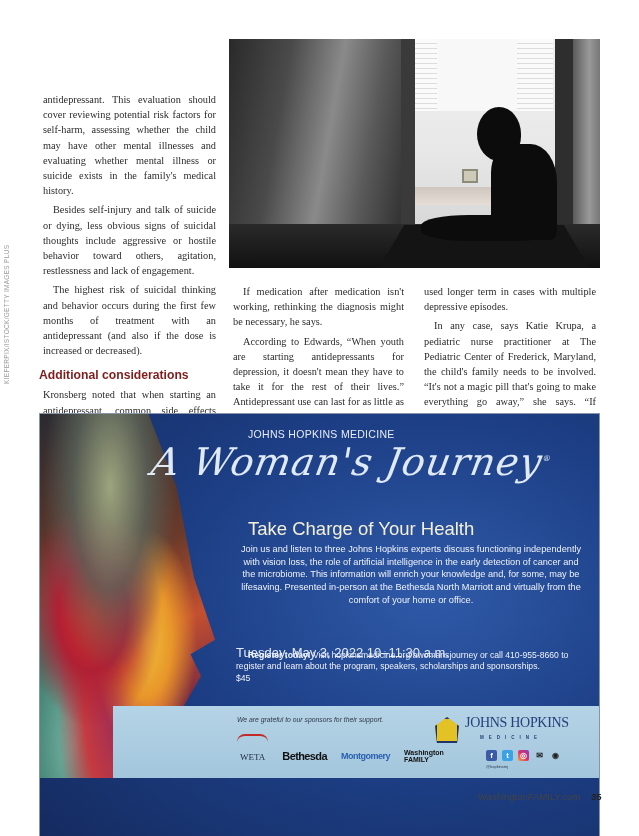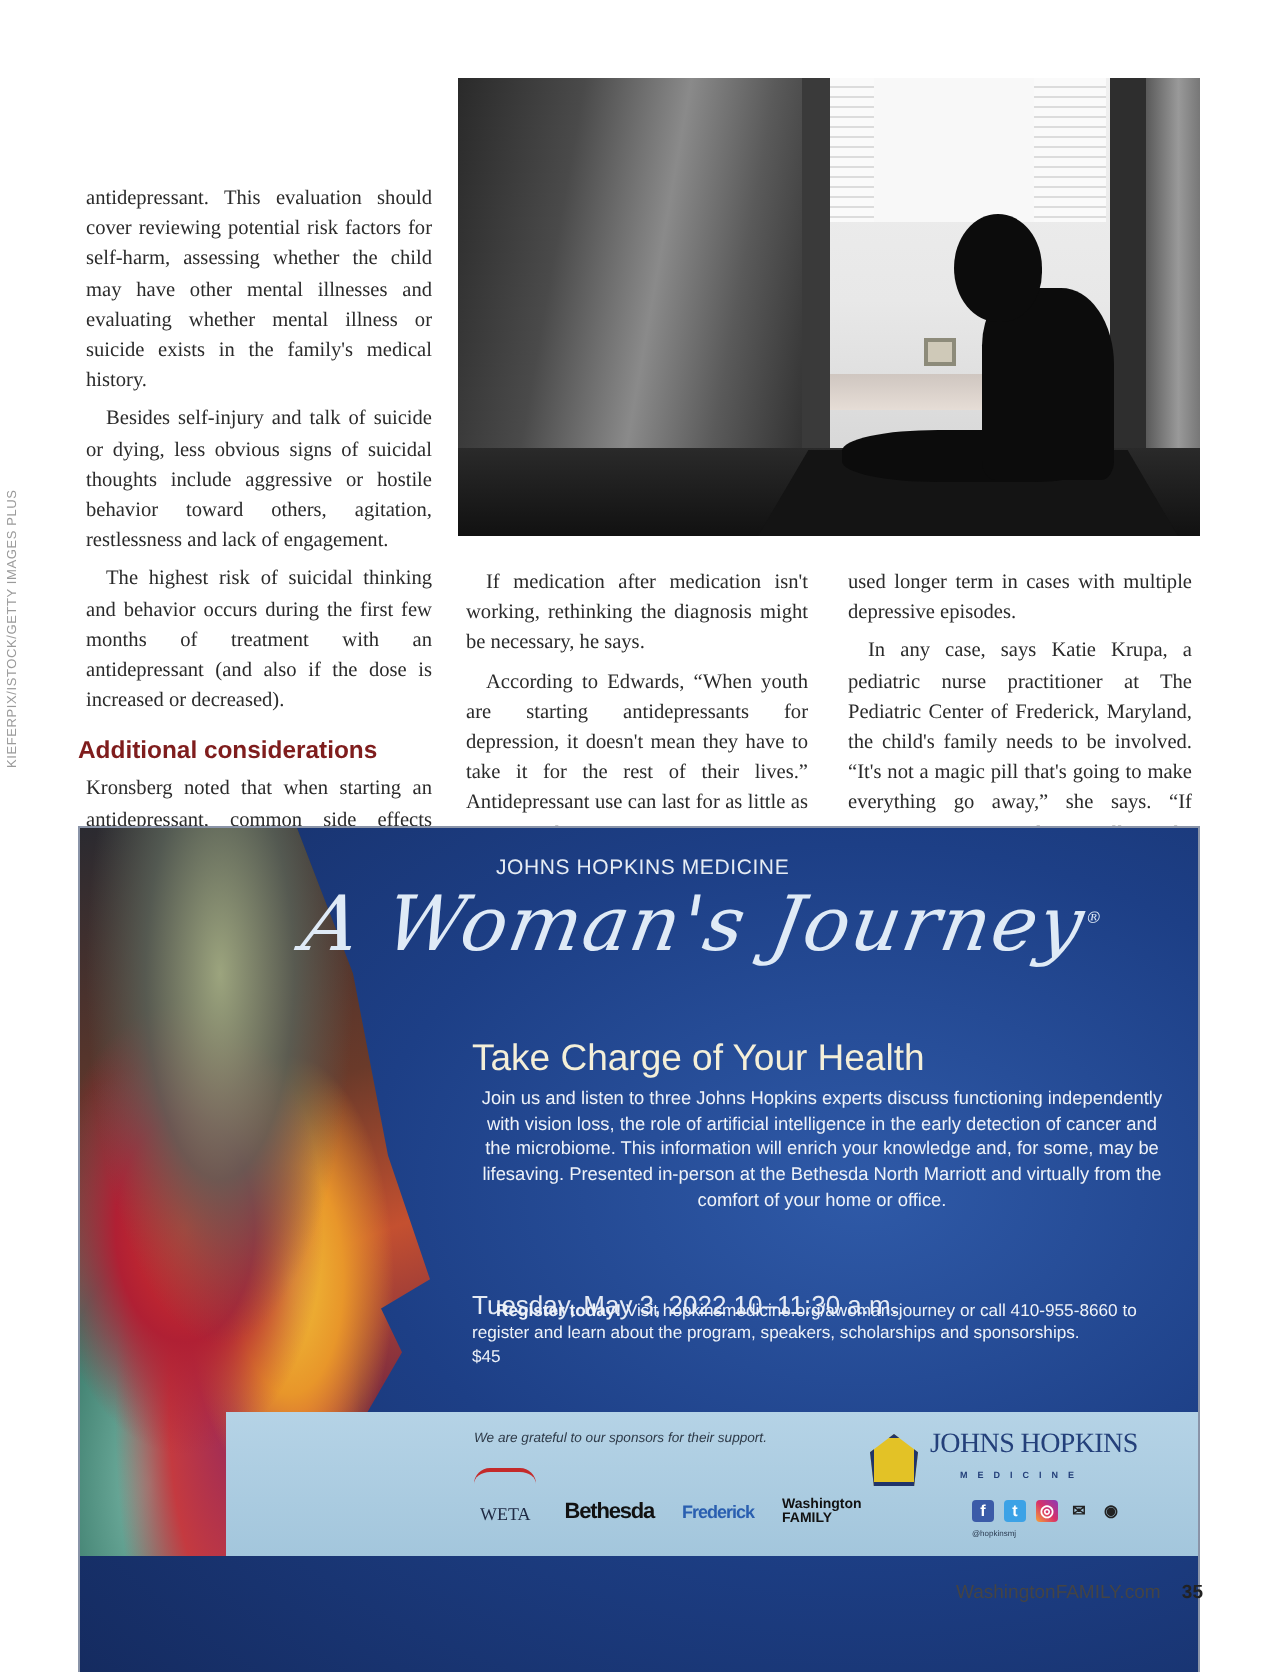--- a/index.html
+++ b/index.html
@@ -44,21 +44,21 @@
       radial-gradient(ellipse at 30% 55%, #d8322a 0%, #b02034 20%, transparent 40%),
       radial-gradient(ellipse at 60% 62%, #f0c23a 0%, #e8962a 18%, transparent 35%),
       radial-gradient(ellipse at 45% 80%, #9a2a5a 0%, #c43a40 25%, transparent 45%),
       radial-gradient(ellipse at 20% 90%, #7ab8a8 0%, #3a7a6a 25%, transparent 45%),
       linear-gradient(160deg, #2a2a30 0%, #6a3a2a 40%, #c45030 60%, #7a2a40 80%, #4a6a5a 100%);
     clip-path: polygon(0 0, 62% 0, 78% 20%, 88% 45%, 100% 62%, 86% 66%, 92% 72%, 80% 82%, 52% 88%, 42% 100%, 0 100%); }
   #ad .sponsor-band { position: absolute; left: 73px; top: 292px; width: 488px; height: 72px; background: linear-gradient(180deg, #b5d3e6 0%, #a3c6dc 100%); }
 
   #ad .brand-top { position: absolute; left: 208px; top: 14px; font-family: "Liberation Sans", sans-serif; font-size: 10.5px; color: #e6ecf4; letter-spacing: 0.3px; }
   #ad .script-title { position: absolute; left: 112px; top: 26px; font-family: "DejaVu Serif", serif; font-style: italic; font-size: 38px; color: #dfeaf6; white-space: nowrap; letter-spacing: 1px; transform: skewX(-10deg); }
-  #ad .headline { position: absolute; left: 196px; top: 104px; font-family: "Liberation Sans", sans-serif; font-size: 18.5px; color: #f4efd8; }
+  #ad .headline { position: absolute; left: 208px; top: 104px; font-family: "Liberation Sans", sans-serif; font-size: 18.5px; color: #f4efd8; }
   #ad .body-text { position: absolute; left: 196px; top: 129px; width: 350px; font-family: "Liberation Sans", sans-serif; font-size: 9.2px; line-height: 12.7px; color: #eef2f8; text-align: center; }
   #ad .date { position: absolute; left: 196px; top: 231px; font-family: "Liberation Sans", sans-serif; font-size: 13px; color: #e4eaf4; }
   #ad .register { position: absolute; left: 196px; top: 236px; width: 350px; font-family: "Liberation Sans", sans-serif; font-size: 8.6px; line-height: 11.4px; color: #eef2f8; }
   #ad .register b { font-weight: bold; padding-left: 12px; }
 
   #ad .thanks { position: absolute; left: 197px; top: 302px; font-family: "Liberation Sans", sans-serif; font-style: italic; font-size: 6.8px; color: #2e3a48; }
   #ad .sponsors { position: absolute; left: 197px; top: 320px; display: flex; align-items: center; gap: 14px; }
   #ad .sp-weta { font-family: "Liberation Serif", serif; font-size: 9px; color: #1f2a44; border-top: 2px solid #c42a2a; border-radius: 8px 8px 0 0; padding: 16px 3px; }
   #ad .sp-bethesda { font-family: "Liberation Sans", sans-serif; font-weight: bold; font-size: 11px; color: #111; letter-spacing: -0.6px; }
   #ad .sp-montgomery { font-family: "Liberation Sans", sans-serif; font-weight: bold; font-size: 9px; color: #2a5fb0; letter-spacing: -0.5px; }
@@ -131,21 +131,21 @@
   <div class="date">Tuesday, May 3, 2022 10–11:30 a.m.</div>
   <div class="register">
     <b>Register today!</b><span> Visit hopkinsmedicine.org/awomansjourney or call 410-955-8660 to register and learn about the program, speakers, scholarships and sponsorships.</span><br>
     <span>$45</span>
   </div>
 
   <div class="thanks">We are grateful to our sponsors for their support.</div>
   <div class="sponsors">
     <span class="sp-weta">WETA</span>
     <span class="sp-bethesda">Bethesda</span>
-    <span class="sp-montgomery">Frederick</span>
+    <span class="sp-montgomery">Montgomery</span>
     <span class="sp-wf"><span>Washington</span><br><span>FAMILY</span></span>
   </div>
 
   <div class="jhm-shield"></div>
   <div class="jhm-name">JOHNS HOPKINS</div>
   <div class="jhm-sub">MEDICINE</div>
   <div class="social">
     <span class="s-fb">f</span>
     <span class="s-tw">t</span>
     <span class="s-ig">◎</span>

